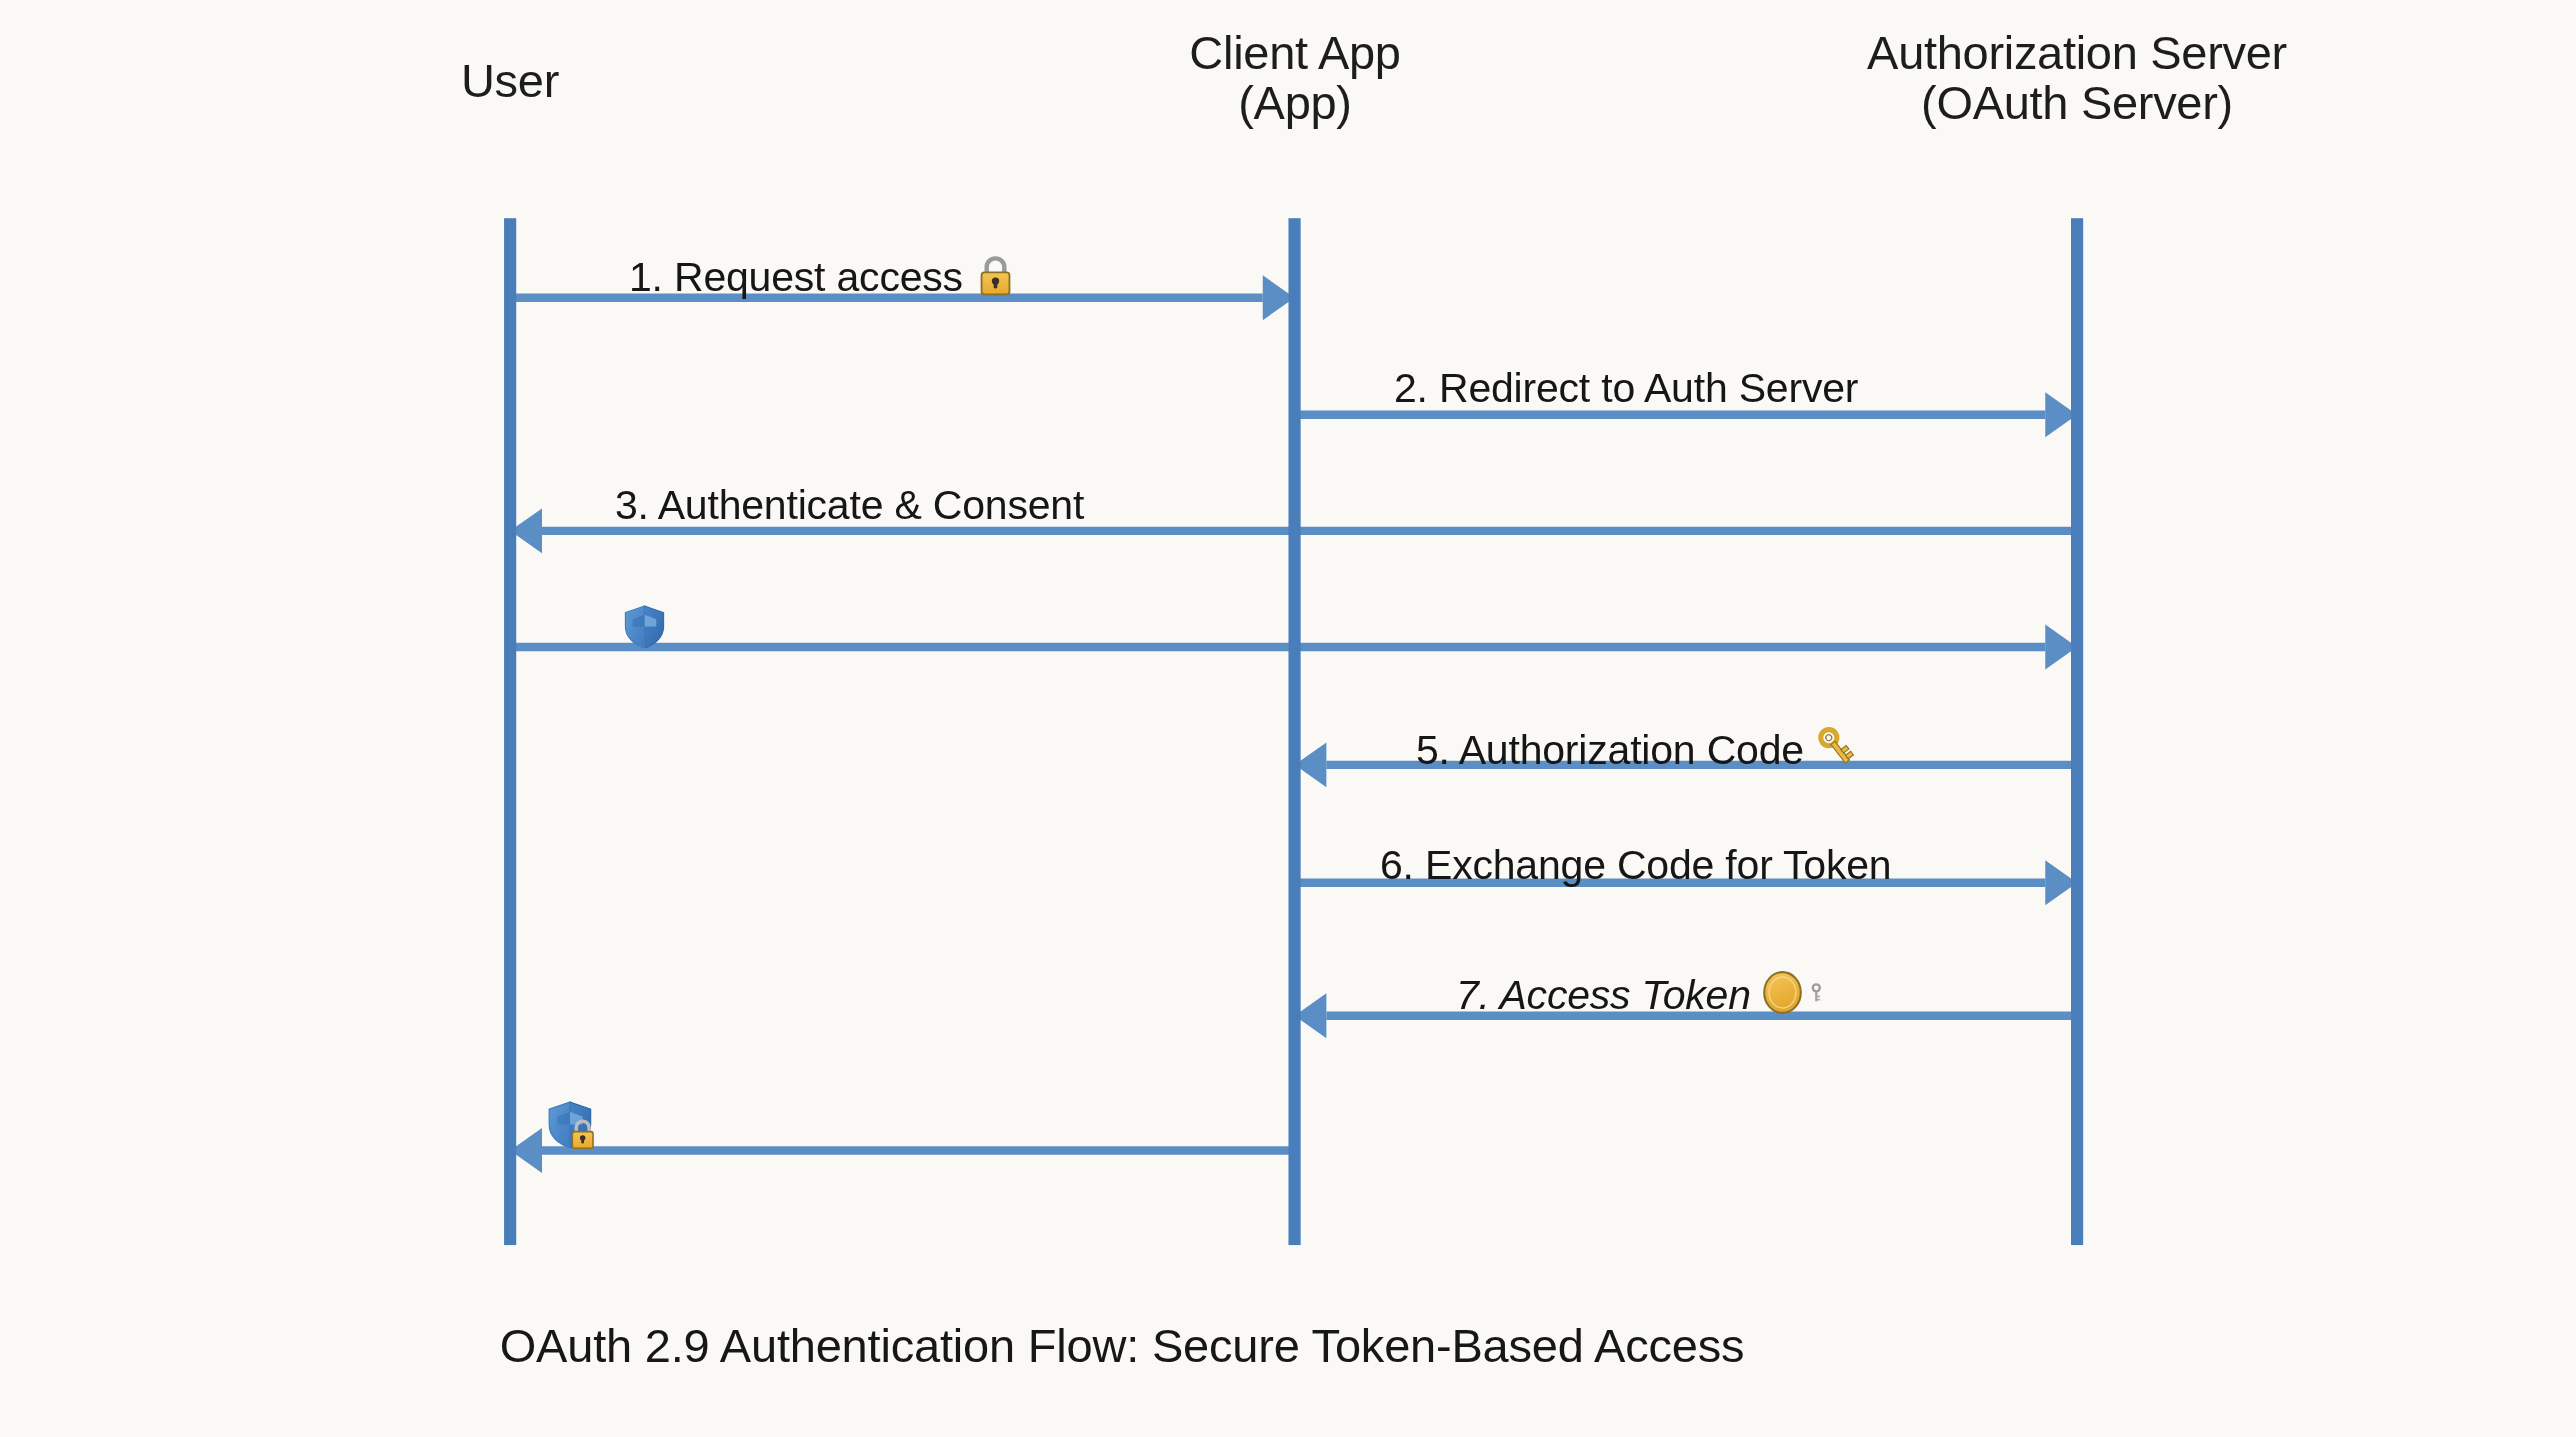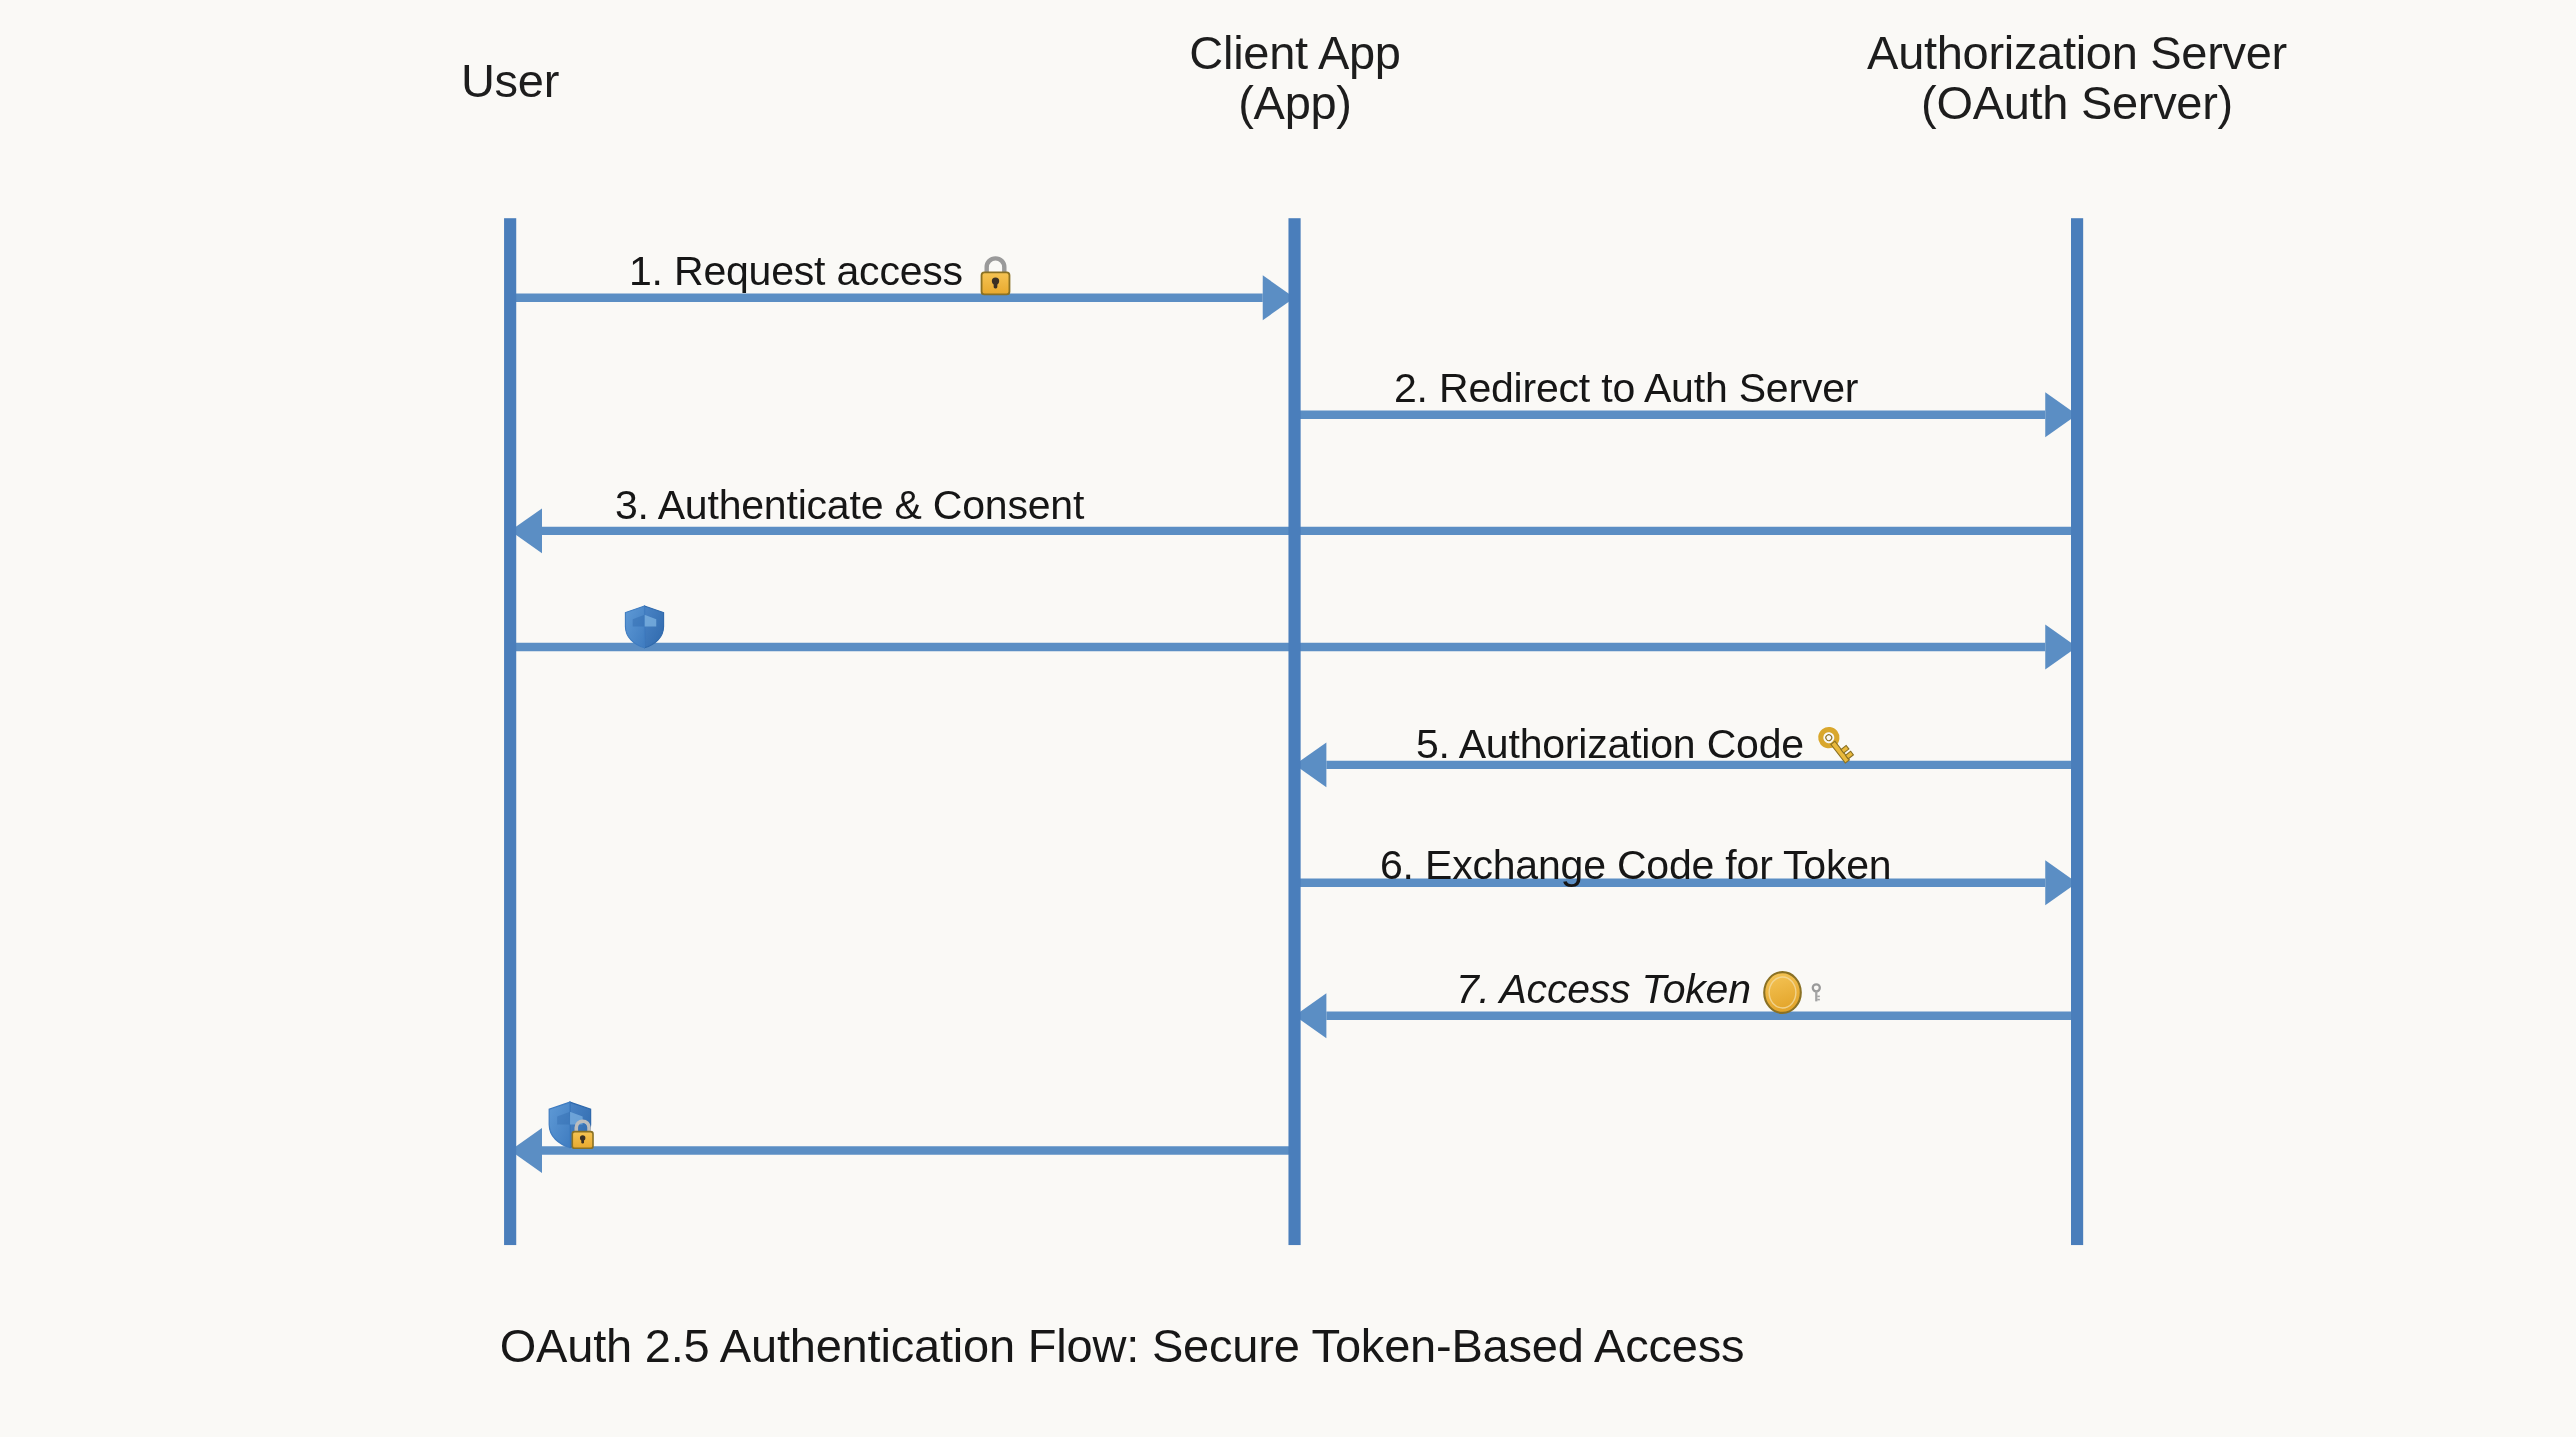--- a/index.html
+++ b/index.html
@@ -43,21 +43,21 @@
   .participant-label .line2 { display: block; }
   .msg-label {
     position: absolute;
     color: #161616;
     font-size: 41px;
     line-height: 1;
     font-family: "Liberation Sans", sans-serif;
     letter-spacing: -0.2px;
     white-space: nowrap;
     display: flex;
-    align-items: flex-start;
+    align-items: flex-end;
     gap: 9.4px;
   }
   .msg-label.align-left  { transform: translateX(0); }
   .msg-label .msg-text { display: inline-block; }
   .msg-icon { display: inline-flex; align-items: center; }
   .caption {
     position: absolute;
     width: 100%;
     text-align: center;
     color: #171717;
@@ -220,16 +220,16 @@
       <path d="M14 20 L30 14 V30 L14 30 Z" fill="#2f69ac" opacity="0.4"></path>
       <path d="M38 40 V34 a8 8 0 0 1 16 0 V40" fill="none" stroke="#bdbdbd" stroke-width="4.5"></path>
       <rect x="33" y="39" width="26" height="21" rx="3" fill="url(#goldGrad)" stroke="#8a7124" stroke-width="2"></rect>
       <circle cx="46" cy="47" r="3.4" fill="#3a3024"></circle>
       <rect x="44.3" y="47" width="3.4" height="7" rx="1.5" fill="#3a3024"></rect>
           </svg>
         </span>
       </div>
     </div>
 
-  <div class="caption" id="caption-el" style="top: 1318px;">OAuth 2.5 Authentication Flow: Secure Token-Based Access</div>
+  <div class="caption" id="caption-el" style="top: 1318px;">OAuth 2.9 Authentication Flow: Secure Token-Based Access</div>
 
 </div>
 
 
 </body></html>

